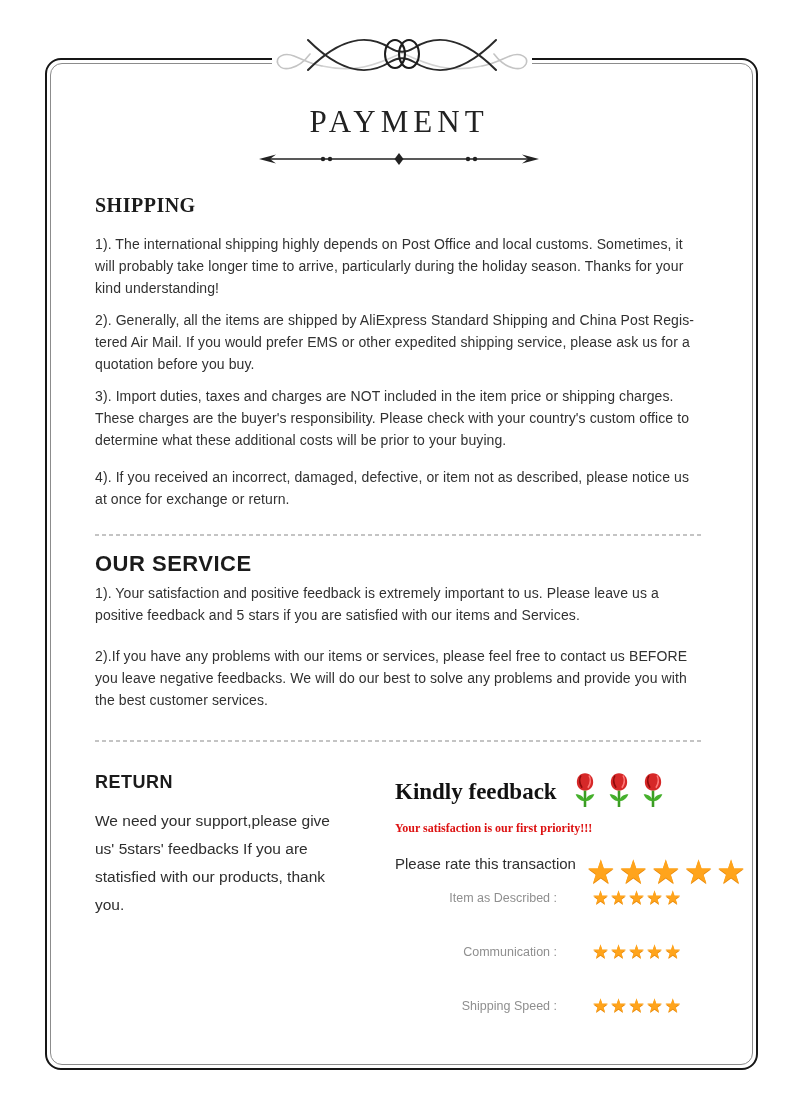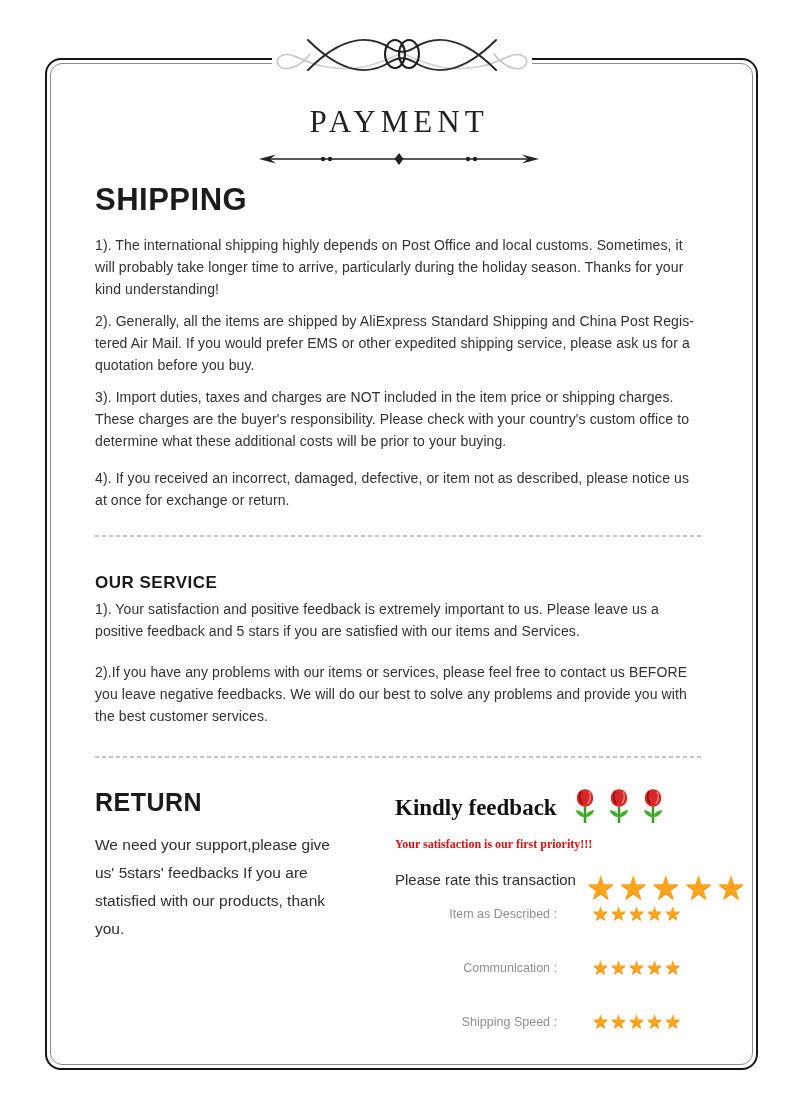--- a/index.html
+++ b/index.html
@@ -9,23 +9,23 @@
         border:2px solid #161616;border-radius:16px;box-sizing:border-box;}
   .frame-inner{position:absolute;left:3px;top:3px;right:3px;bottom:3px;
         border:1.5px solid #8c8c8c;border-radius:12px;}
   .flourish-wrap{position:absolute;left:272px;top:26px;width:260px;height:58px;
         background:#fff;z-index:5;display:flex;align-items:center;justify-content:center;}
   .content{position:absolute;left:95px;top:104px;width:608px;z-index:2;}
   .page-title{font-family:"Liberation Serif",serif;font-size:31px;letter-spacing:5px;
         color:#222;text-align:center;line-height:36px;font-weight:normal;margin:0;}
   .ornament{display:block;margin:12px auto 0;}
   .sec-heading{font-weight:bold;color:#1b1b1b;line-height:1.15;margin:0;}
-  .h-shipping{font-size:31px;margin-top:16px;letter-spacing:0.5px;}
-  .h-service{font-size:17px;margin-top:36px;letter-spacing:0.5px;}
-  .h-return{font-size:25px;letter-spacing:0.5px;}
+  .h-shipping{font-size:20px;margin-top:28px;letter-spacing:0.5px;font-family:Liberation Serif, serif;}
+  .h-service{font-size:22px;margin-top:15px;letter-spacing:0.5px;}
+  .h-return{font-size:18px;letter-spacing:0.5px;}
   .para{font-size:14px;line-height:22px;color:#313131;margin:0;letter-spacing:0.1px;}
   .p-mt16{margin-top:16px;} .p-mt18{margin-top:10px;} .p-mt15{margin-top:15px;}
   .p-mt22{margin-top:6px;} .p-mt19{margin-top:19px;}
   .dashed{height:2px;margin-top:24px;
         background:repeating-linear-gradient(90deg,#c4c4c4 0 4px,transparent 4px 7px);}
   .dashed2{margin-top:29px;}
   .bottom{display:flex;margin-top:30px;}
   .col-return{width:252px;flex:0 0 252px;}
   .return-text{font-size:15.5px;line-height:28px;color:#2e2e2e;margin-top:14px;}
   .col-feedback{margin-left:48px;width:308px;flex:0 0 308px;}

